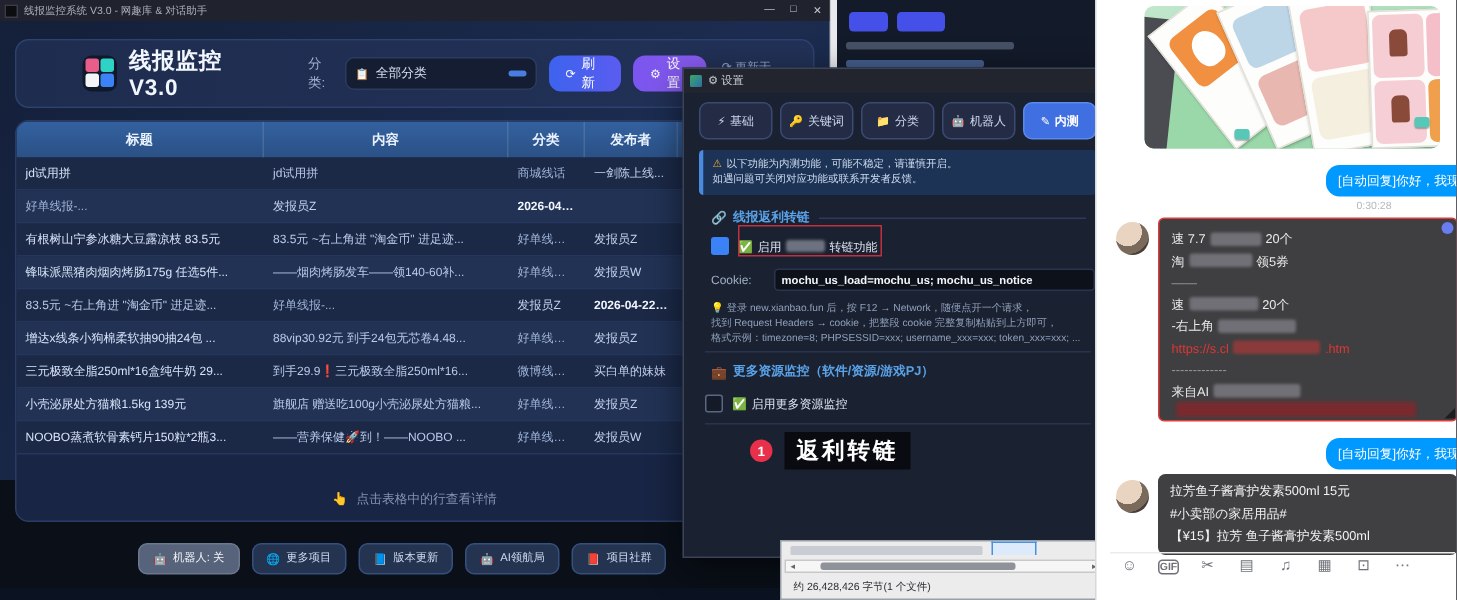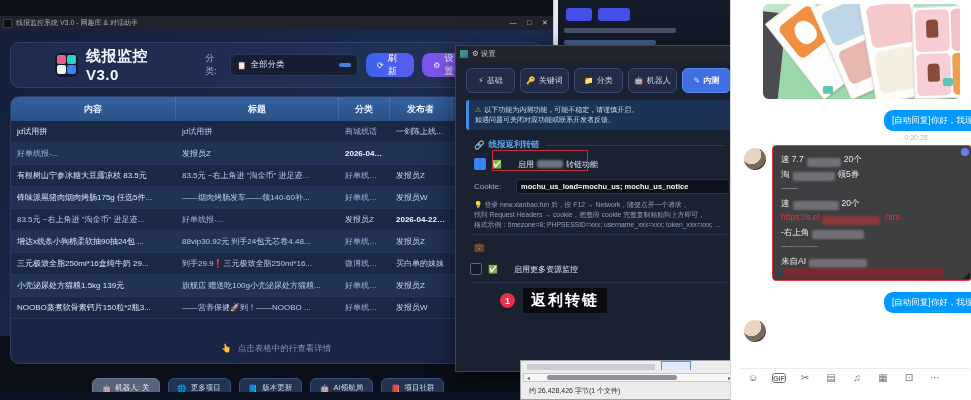--- a/index.html
+++ b/index.html
@@ -2,21 +2,21 @@
 <html><head>
 <meta charset="utf-8">
 <style>
   html,body{margin:0;padding:0;background:#06090f;}
   *{box-sizing:border-box;font-family:"Liberation Sans","DejaVu Sans",sans-serif;}
   #stage{position:relative;width:971px;height:400px;overflow:hidden;background:#0a0f18;}
   .abs{position:absolute;}
   .ell{white-space:nowrap;overflow:hidden;text-overflow:ellipsis;}
 
   
-  #main-win{left:0;top:16px;width:553px;height:320px;background:linear-gradient(135deg,#141f38 0%,#1b2c50 60%,#16253f 100%);}
+  #main-win{left:0;top:0;width:553px;height:320px;background:linear-gradient(135deg,#141f38 0%,#1b2c50 60%,#16253f 100%);}
   #main-titlebar{left:0;top:0;width:553px;height:14px;background:#20232d;display:flex;align-items:center;color:#a9aeb9;font-size:7px;}
   #main-titlebar .appicon{width:9px;height:9px;background:#0c0d11;border:1px solid #3a3d46;margin:0 4px 0 3px;}
   #main-titlebar .tctrls{margin-left:auto;display:flex;}
   #main-titlebar .tctrl{width:16px;text-align:center;font-size:7px;color:#c5c9d2;cursor:default;}
   #header-card{left:10px;top:26px;width:533px;height:46px;background:linear-gradient(90deg,#1e2c4f,#223157);border:1px solid #2e4270;border-radius:9px;display:flex;align-items:center;}
   #app-logo{width:24px;height:24px;border-radius:6px;margin-left:44px;background:#10182b;display:grid;grid-template-columns:9px 9px;grid-template-rows:9px 9px;gap:1px;padding:2px;}
   #app-logo i{border-radius:2px;}
   #app-logo i:nth-child(1){background:#e85d8a;} #app-logo i:nth-child(2){background:#2fd3c6;}
   #app-logo i:nth-child(3){background:#f2f4f8;} #app-logo i:nth-child(4){background:#3b82f6;}
   #app-title{color:#f2f6ff;font-size:15px;font-weight:bold;margin-left:8px;letter-spacing:.5px;}
@@ -62,21 +62,21 @@
   .tab.active{background:#3f6fe0;border-color:#5a8af0;color:#fff;font-weight:bold;}
   #warn-box{left:10px;top:54px;width:265px;height:30px;background:#1c3356;border-left:3px solid #4a8ae0;border-radius:3px;color:#cfdcf0;font-size:7px;line-height:10px;padding:5px 6px;}
   #warn-box .wic{color:#f0a832;margin-right:3px;}
   .sec-title{color:#5aa2e8;font-size:8.5px;font-weight:bold;display:flex;align-items:center;}
   .sec-line{flex:1;height:1px;background:#2c3a5c;margin-left:6px;}
   #sec1-title{left:18px;top:93px;width:250px;}
   #enable-row1{left:18px;top:110px;width:250px;height:16px;display:flex;align-items:center;}
   .chk-blue{width:12px;height:12px;border-radius:2px;background:#3b82f6;margin-right:6px;}
   .chk-empty{width:12px;height:12px;border-radius:2px;border:1px solid #5a6880;background:#141a28;margin-right:6px;}
   .greencheck{color:#35c05a;font-size:8px;margin-right:3px;}
-  .en-text{color:#dfe6f2;font-size:8px;display:flex;align-items:center;margin-left:13px;}
+  .en-text{color:#dfe6f2;font-size:8px;display:flex;align-items:center;}
   .redacted{display:inline-block;height:8px;border-radius:2px;background:#6d7280;filter:blur(1px);margin:0 3px;}
   #red-annot-rect{left:492px;top:150px;width:96px;height:21px;border:1.5px solid #c23040;z-index:40;}
   #cookie-row{left:18px;top:132px;width:256px;height:16px;display:flex;align-items:center;}
   #cookie-label{color:#9fb0c8;font-size:8px;width:42px;}
   #cookie-input{flex:1;height:15px;background:#0d1119;border:1px solid #2a3450;border-radius:3px;color:#f2f5fa;font-weight:bold;font-size:7.5px;line-height:13px;padding:0 4px;white-space:nowrap;overflow:hidden;}
   .tip{position:absolute;left:18px;width:258px;color:#8fa0bd;font-size:6.8px;white-space:nowrap;overflow:hidden;}
   .tip .lic{color:#f0c040;margin-right:2px;}
   #dlg-div1{left:14px;top:188px;width:257px;height:1px;background:#28344f;}
   #sec2-title{left:18px;top:196px;width:250px;}
   #enable-row2{left:14px;top:214px;width:258px;height:18px;display:flex;align-items:center;}
@@ -121,21 +121,21 @@
   .gem{position:absolute;width:10px;height:7px;background:#57c8b8;border-radius:2px;box-shadow:0 1px 1px rgba(0,0,0,.3);}
   .bubble{position:absolute;background:#0099ff;color:#fff;font-size:8.5px;line-height:11px;padding:5px 8px;border-radius:9px;white-space:nowrap;}
   #bubble1{left:148px;top:110px;width:110px;}
   #bubble2{left:148px;top:292px;width:110px;}
   #chat-time{position:absolute;left:150px;top:134px;width:60px;text-align:center;color:#b4b8bd;font-size:7px;}
   .avatar{position:absolute;width:22px;height:22px;border-radius:50%;background:radial-gradient(circle at 35% 30%,#e8d4c0 0 45%,#7a6a5c 46% 70%,#4a3f38 71%);}
   #avatar1{left:8px;top:148px;} #avatar2{left:8px;top:320px;}
   #redbox{position:absolute;left:36px;top:145px;width:200px;height:136px;background:#3f3f41;border:1.5px solid #e23b3b;border-radius:4px;padding:6px 8px;overflow:hidden;}
   #redbox .badge{position:absolute;right:2px;top:2px;width:8px;height:8px;border-radius:50%;background:#6a7df0;}
   #redbox .handle{position:absolute;right:1px;bottom:1px;width:0;height:0;border-left:7px solid transparent;border-bottom:7px solid #1d1d1f;}
-  .rline{font-size:8.5px;color:#e9e9ea;line-height:14.5px;display:flex;align-items:flex-end;white-space:nowrap;}
+  .rline{font-size:8.5px;color:#e9e9ea;line-height:14.5px;display:flex;align-items:center;white-space:nowrap;}
   .rline .dim{color:#9a9a9e;}
   .rline .redt{color:#e03636;}
   .rb{display:inline-block;height:9px;border-radius:2px;background:#707076;filter:blur(1.2px);margin:0 3px;}
   .rb.redbg{background:#7a2a2e;height:10px;filter:blur(1.5px);}
   #msg2{position:absolute;left:36px;top:316px;width:200px;height:54px;background:#404042;border-radius:5px;color:#f2f2f3;font-size:8.5px;line-height:15px;padding:4px 8px;overflow:hidden;}
   #msg2 p{margin:0;white-space:nowrap;overflow:hidden;}
   #chat-toolbar{position:absolute;left:4px;top:368px;width:230px;height:18px;border-top:1px solid #ececee;display:flex;align-items:center;}
   .tbi{color:#6d7076;font-size:10px;width:26px;text-align:center;cursor:default;}
   .tbi.gif{font-size:7px;font-weight:bold;border:1px solid #6d7076;border-radius:3px;width:14px;height:10px;line-height:10px;margin:0 6px;}
 </style>
@@ -186,22 +186,22 @@
         <span>设置</span>
       </div>
       <div id="updated">
         <span>⟳</span>
         <span>更新于 21:27:45</span>
       </div>
     </div>
 
     <div class="abs" id="table-card">
       <div id="table-head">
+          <div class="hc">标题</div>
           <div class="hc">内容</div>
-          <div class="hc">标题</div>
           <div class="hc">分类</div>
           <div class="hc">发布者</div>
           <div class="hc">时间</div>
         </div>
       <div id="table-body">
           <div class="trow">
             <div class="tcell ell c0">jd试用拼</div>
             <div class="tcell ell c1">jd试用拼</div>
             <div class="tcell ell c2">商城线话</div>
             <div class="tcell ell c3">一剑陈上线...</div>
@@ -350,20 +350,21 @@
     <div class="abs tip" style="top:154px;">
       <span class="lic">💡</span><span>登录 new.xianbao.fun 后，按 F12 → Network，随便点开一个请求，</span>
     </div>
     <div class="abs tip" style="top:164px;">找到 Request Headers → cookie，把整段 cookie 完整复制粘贴到上方即可，</div>
     <div class="abs tip" style="top:174px;">格式示例：timezone=8; PHPSESSID=xxx; username_xxx=xxx; token_xxx=xxx; ...</div>
 
     <div class="abs" id="dlg-div1"></div>
 
     <div class="abs sec-title" id="sec2-title">
       <span style="margin-right:4px;">💼</span>
+      <span>更多资源监控（软件/资源/游戏PJ）</span>
     </div>
     <div class="abs" id="enable-row2">
       <span class="chk-empty"></span>
       <span class="greencheck">✅</span>
       <span class="en-text">启用更多资源监控</span>
     </div>
     <div class="abs" id="dlg-div2"></div>
   </div>
 
   <div class="abs" id="red-annot-rect"></div>
@@ -436,45 +437,50 @@
             </div>
             <div class="rline">
               <span class="dim">——</span>
             </div>
             <div class="rline">
               <span>速</span>
               <span class="rb" style="width: 46px;"></span>
               <span>20个</span>
             </div>
             <div class="rline">
+              <span>-右上角</span>
+              <span class="rb" style="width: 52px;"></span>
+            </div>
+            <div class="rline">
               <span class="redt">https://s.cl</span>
               <span class="rb" style="background: rgb(138, 58, 58); width: 58px;"></span>
               <span class="redt">.htm</span>
             </div>
             <div class="rline">
-              <span>-右上角</span>
-              <span class="rb" style="width: 52px;"></span>
-            </div>
-            <div class="rline">
               <span class="dim">-------------</span>
             </div>
             <div class="rline">
               <span>来自AI</span>
               <span class="rb" style="width: 58px;"></span>
             </div>
             <div class="rline">
               <span class="rb redbg" style="width: 160px;"></span>
             </div>
           </div>
         <span class="handle"></span>
       </div>
 
       <div class="bubble" id="bubble2">[自动回复]你好，我现</div>
 
       <div class="avatar" id="avatar2"></div>
+      <div id="msg2">
+          <p>拉芳鱼子酱膏护发素500ml 15元</p>
+          <p>#小卖部の家居用品#</p>
+          <p>【¥15】拉芳 鱼子酱膏护发素500ml</p>
+        </div>
 
       <div id="chat-toolbar">
           <span class="tbi">☺</span>
           <span class="tbi gif">GIF</span>
           <span class="tbi">✂</span>
           <span class="tbi">▤</span>
           <span class="tbi">♫</span>
           <span class="tbi">▦</span>
           <span class="tbi">⊡</span>
           <span class="tbi">⋯</span>

